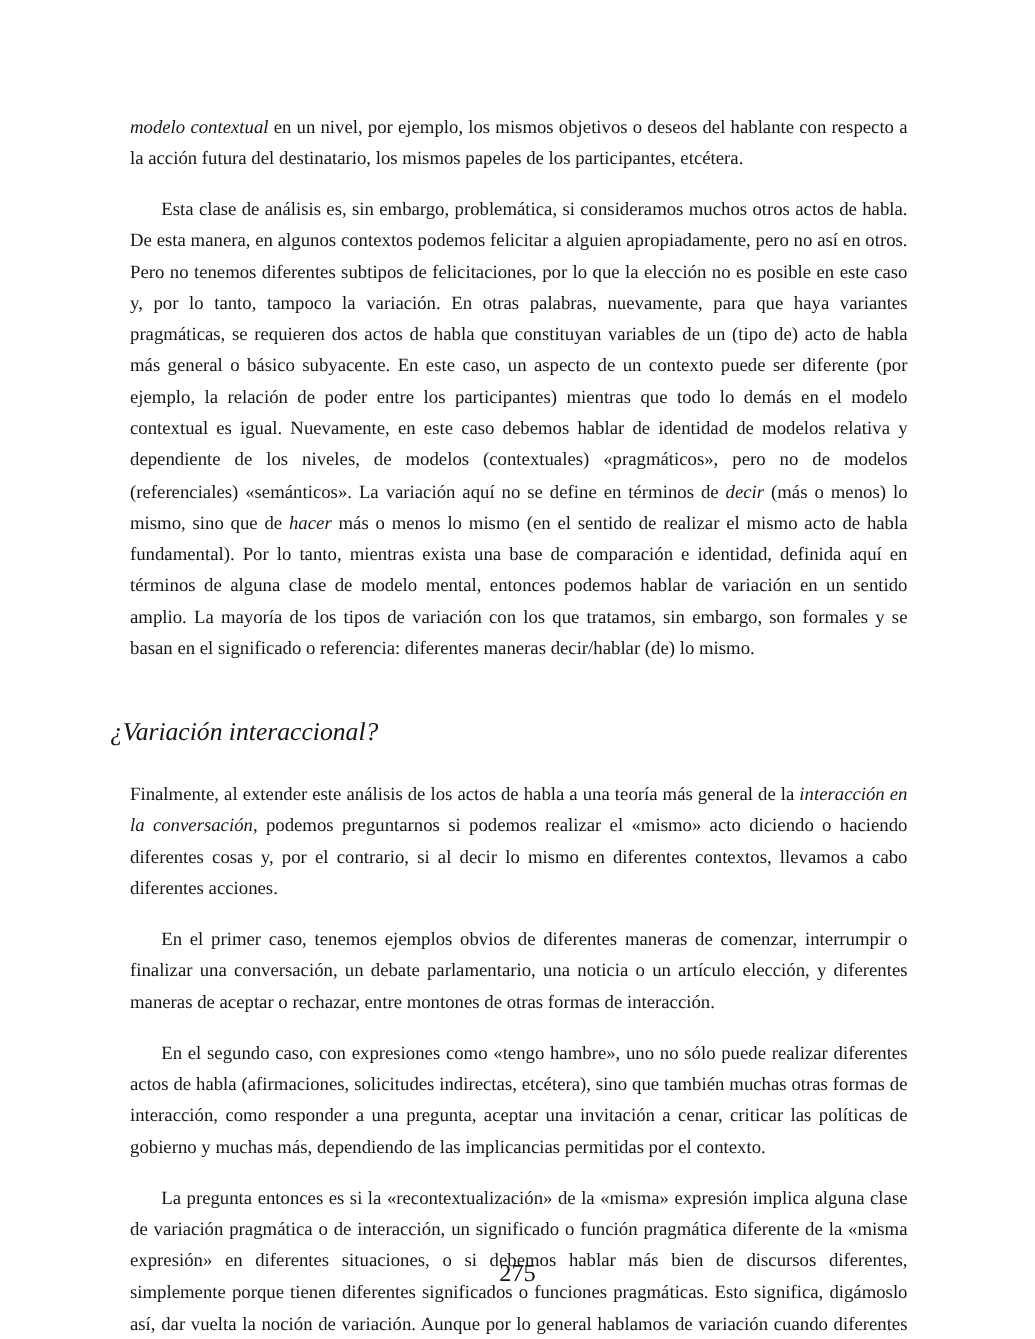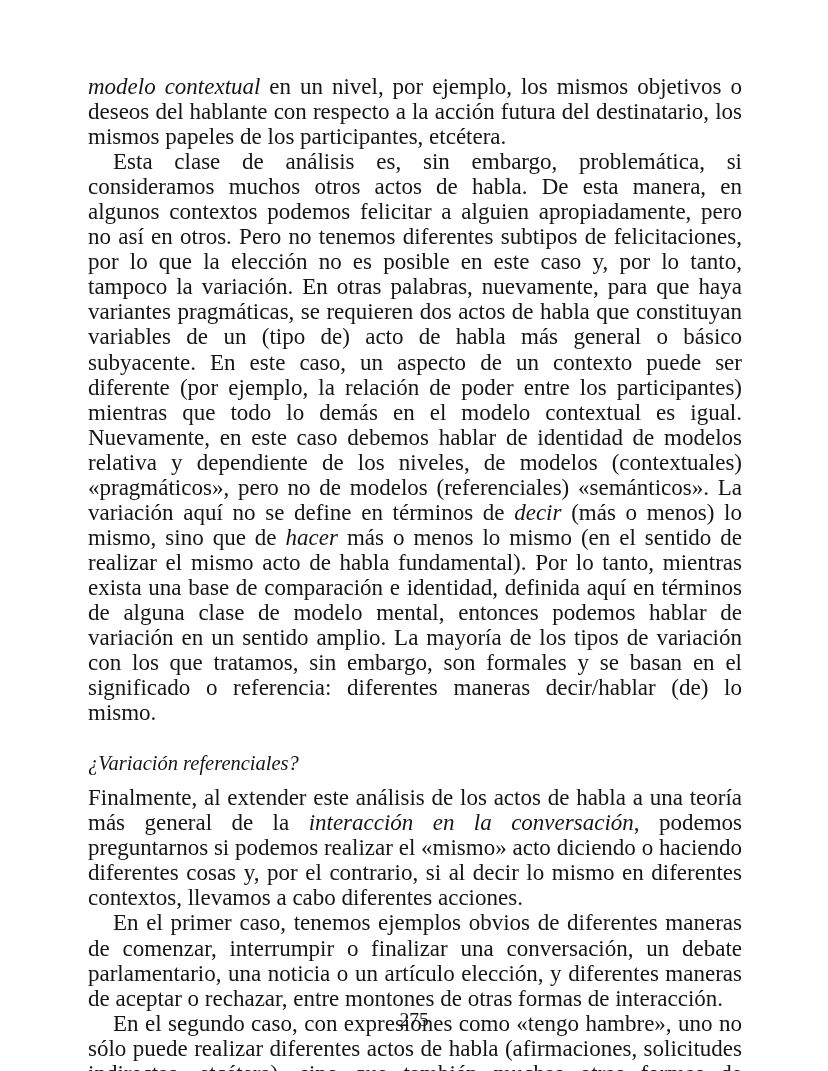--- a/index.html
+++ b/index.html
@@ -23,23 +23,23 @@
     height: 1071px;
     background: #ffffff;
   }
   .text-block {
     position: absolute;
     left: 88px;
     top: 74px;
     width: 654px;
   }
   p.para {
-    margin: 0;
+    margin: 16px;
     padding: 0;
-    font-size: 23px;
+    font-size: 15px;
     line-height: 25.05px;
     text-align: justify;
     text-justify: inter-word;
     hyphens: none;
     text-indent: 0;
     color: #151515;
   }
   p.para.indent {
     text-indent: 25px;
   }
@@ -78,21 +78,21 @@
 
 <div class="page">
 
   <div class="text-block">
 
     <p class="para" id="para-1"><span class="it">modelo contextual</span><span> en un nivel, por ejemplo, los mismos objetivos o deseos del hablante con respecto a la acción futura del destinatario, los mismos papeles de los participantes, etcétera.</span></p>
     <p class="para indent" id="para-2"><span>Esta clase de análisis es, sin embargo, problemática, si consideramos muchos otros actos de habla. De esta manera, en algunos contextos podemos felicitar a alguien apropiadamente, pero no así en otros. Pero no tenemos diferentes subtipos de felicitaciones, por lo que la elección no es posible en este caso y, por lo tanto, tampoco la variación. En otras palabras, nuevamente, para que haya variantes pragmáticas, se requieren dos actos de habla que constituyan variables de un (tipo de) acto de habla más general o básico subyacente. En este caso, un aspecto de un contexto puede ser diferente (por ejemplo, la relación de poder entre los participantes) mientras que todo lo demás en el modelo contextual es igual. Nuevamente, en este caso debemos hablar de identidad de modelos relativa y dependiente de los niveles, de modelos (contextuales) «pragmáticos», pero no de modelos (referenciales) «semánticos». La variación aquí no se define en términos de </span><span class="it">decir</span><span> (más o menos) lo mismo, sino que de </span><span class="it">hacer</span><span> más o menos lo mismo (en el sentido de realizar el mismo acto de habla fundamental). Por lo tanto, mientras exista una base de comparación e identidad, definida aquí en términos de alguna clase de modelo mental, entonces podemos hablar de variación en un sentido amplio. La mayoría de los tipos de variación con los que tratamos, sin embargo, son formales y se basan en el significado o referencia: diferentes maneras decir/hablar (de) lo mismo.</span></p>
 
     <div class="gap-before-heading"></div>
 
-    <h2 class="section-heading">¿Variación referenciales?</h2>
+    <h2 class="section-heading">¿Variación interaccional?</h2>
 
     <div class="gap-after-heading"></div>
 
     <p class="para" id="para-3"><span>Finalmente, al extender este análisis de los actos de habla a una teoría más general de la </span><span class="it">interacción en la conversación</span><span>, podemos preguntarnos si podemos realizar el «mismo» acto diciendo o haciendo diferentes cosas y, por el contrario, si al decir lo mismo en diferentes contextos, llevamos a cabo diferentes acciones.</span></p>
     <p class="para indent" id="para-4"><span>En el primer caso, tenemos ejemplos obvios de diferentes maneras de comenzar, interrumpir o finalizar una conversación, un debate parlamentario, una noticia o un artículo elección, y diferentes maneras de aceptar o rechazar, entre montones de otras formas de interacción.</span></p>
     <p class="para indent" id="para-5"><span>En el segundo caso, con expresiones como «tengo hambre», uno no sólo puede realizar diferentes actos de habla (afirmaciones, solicitudes indirectas, etcétera), sino que también muchas otras formas de interacción, como responder a una pregunta, aceptar una invitación a cenar, criticar las políticas de gobierno y muchas más, dependiendo de las implicancias permitidas por el contexto.</span></p>
     <p class="para indent" id="para-6"><span>La pregunta entonces es si la «recontextualización» de la «misma» expresión implica alguna clase de variación pragmática o de interacción, un significado o función pragmática diferente de la «misma expresión» en diferentes situaciones, o si debemos hablar más bien de discursos diferentes, simplemente porque tienen diferentes significados o funciones pragmáticas. Esto significa, digámoslo así, dar vuelta la noción de variación. Aunque por lo general hablamos de variación cuando diferentes discursos</span></p>
 
   </div>
 

